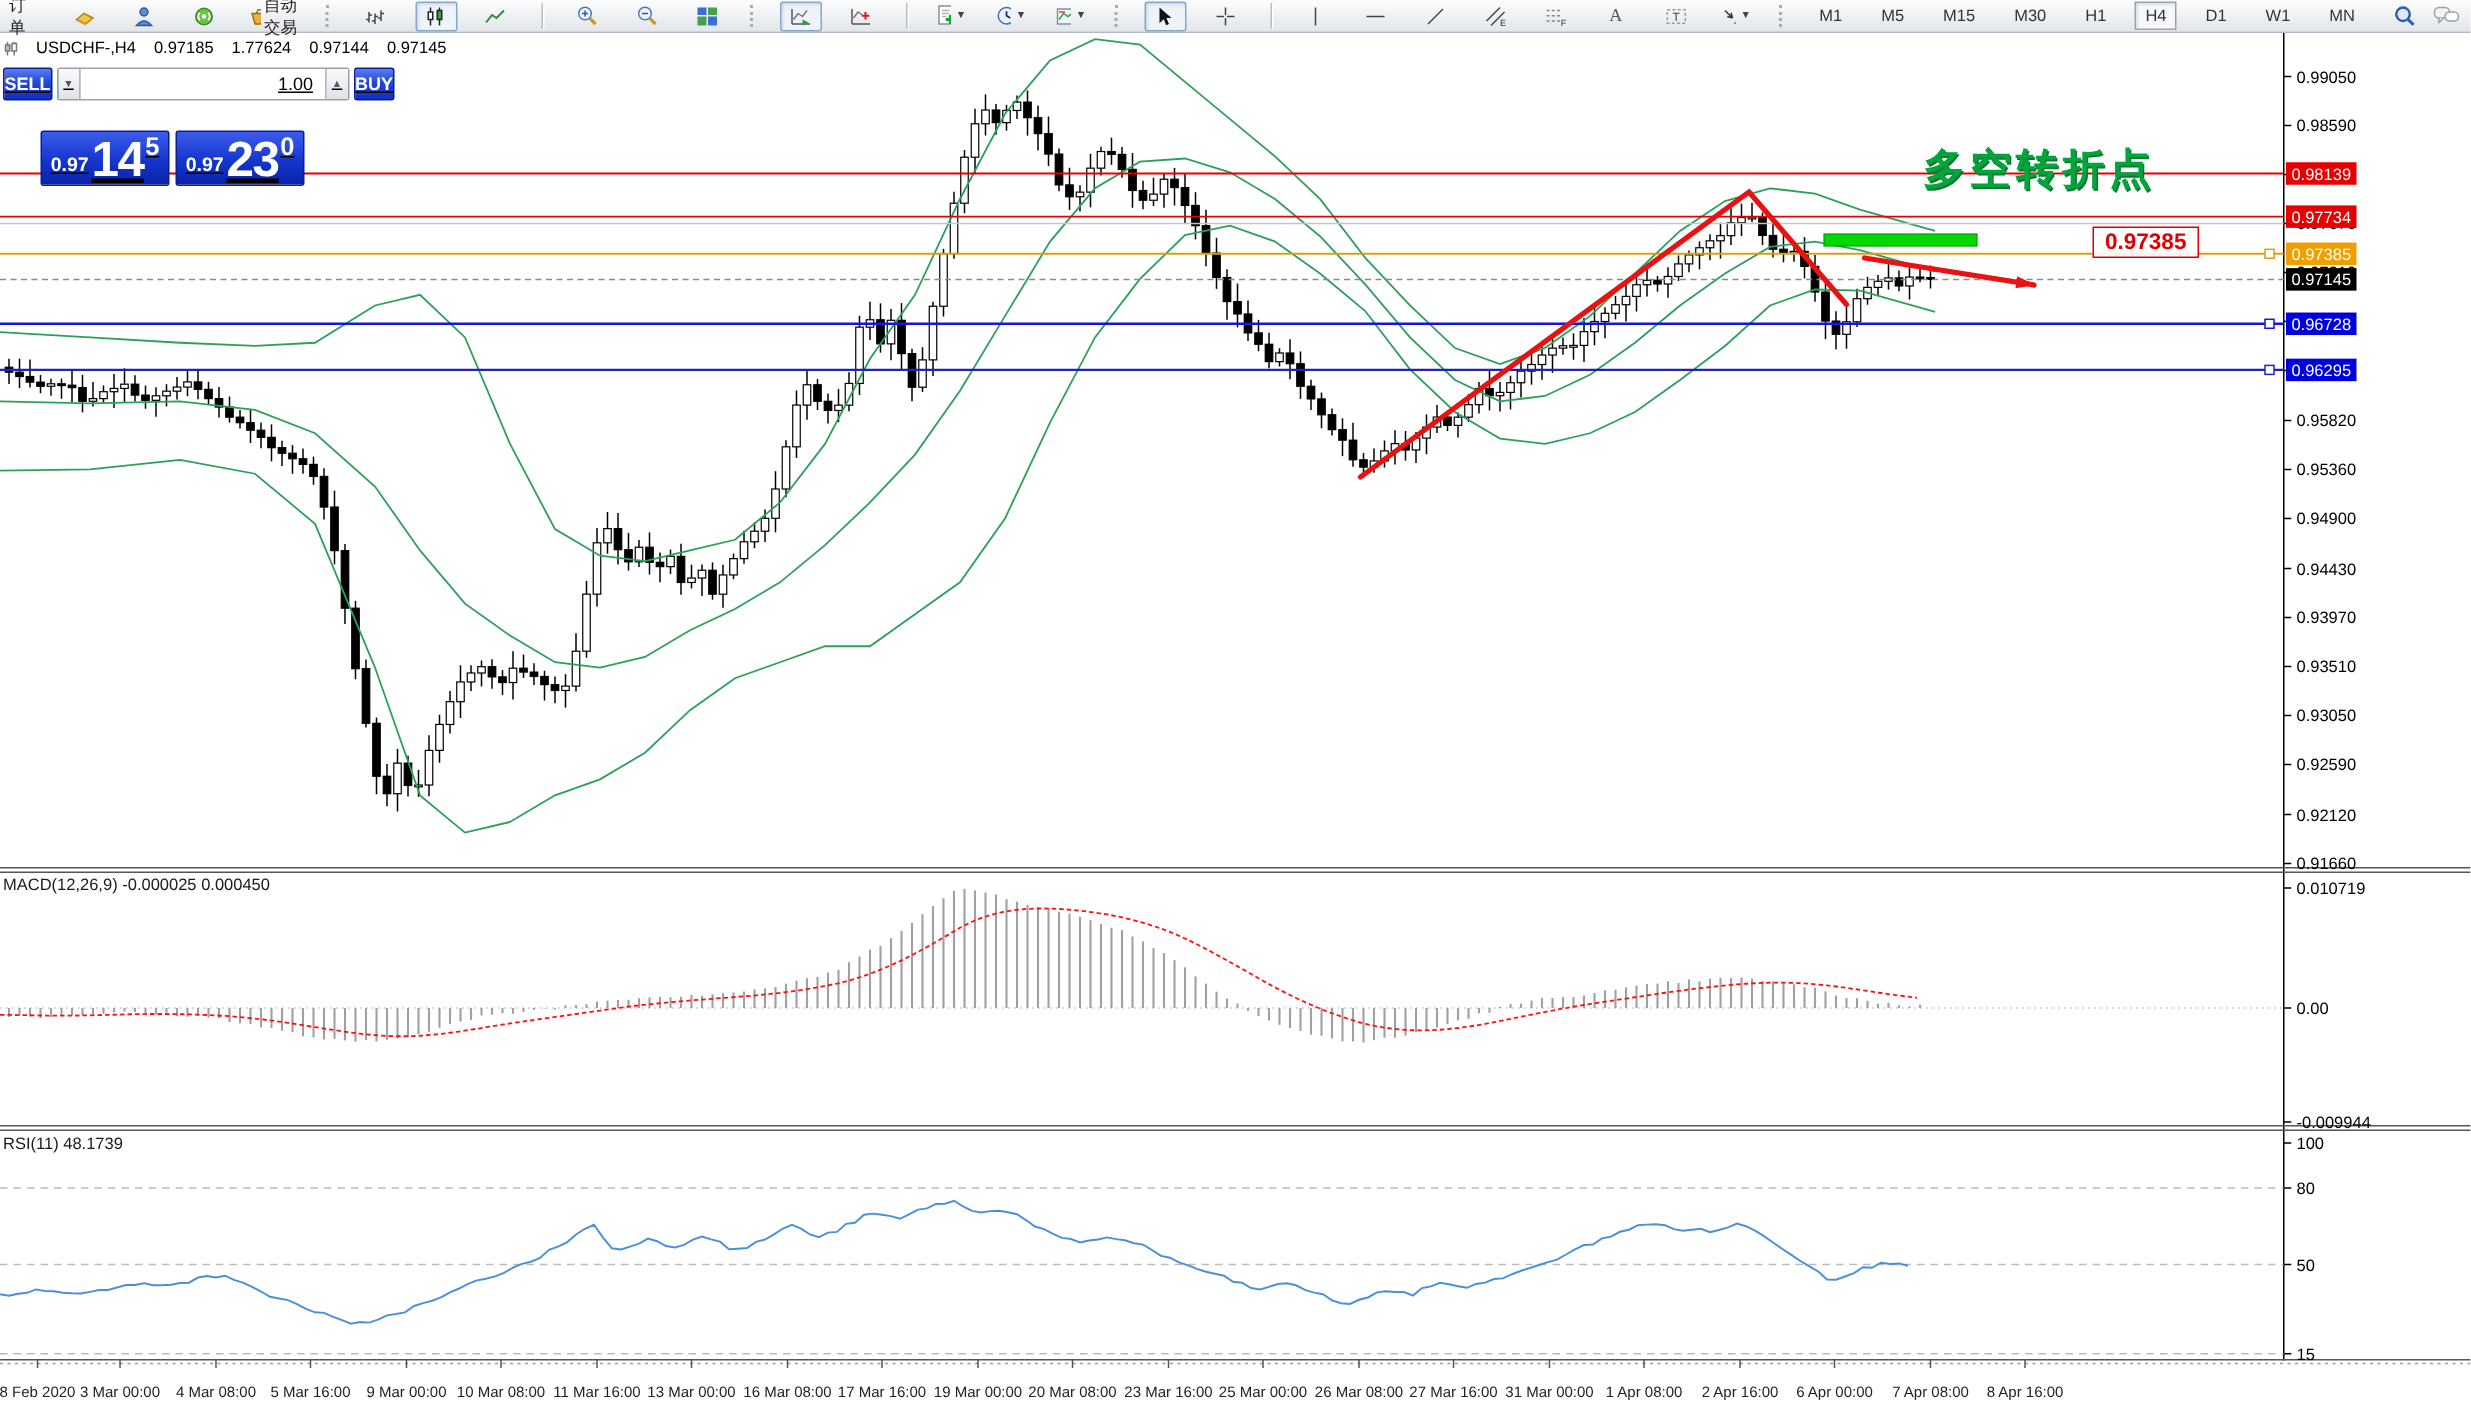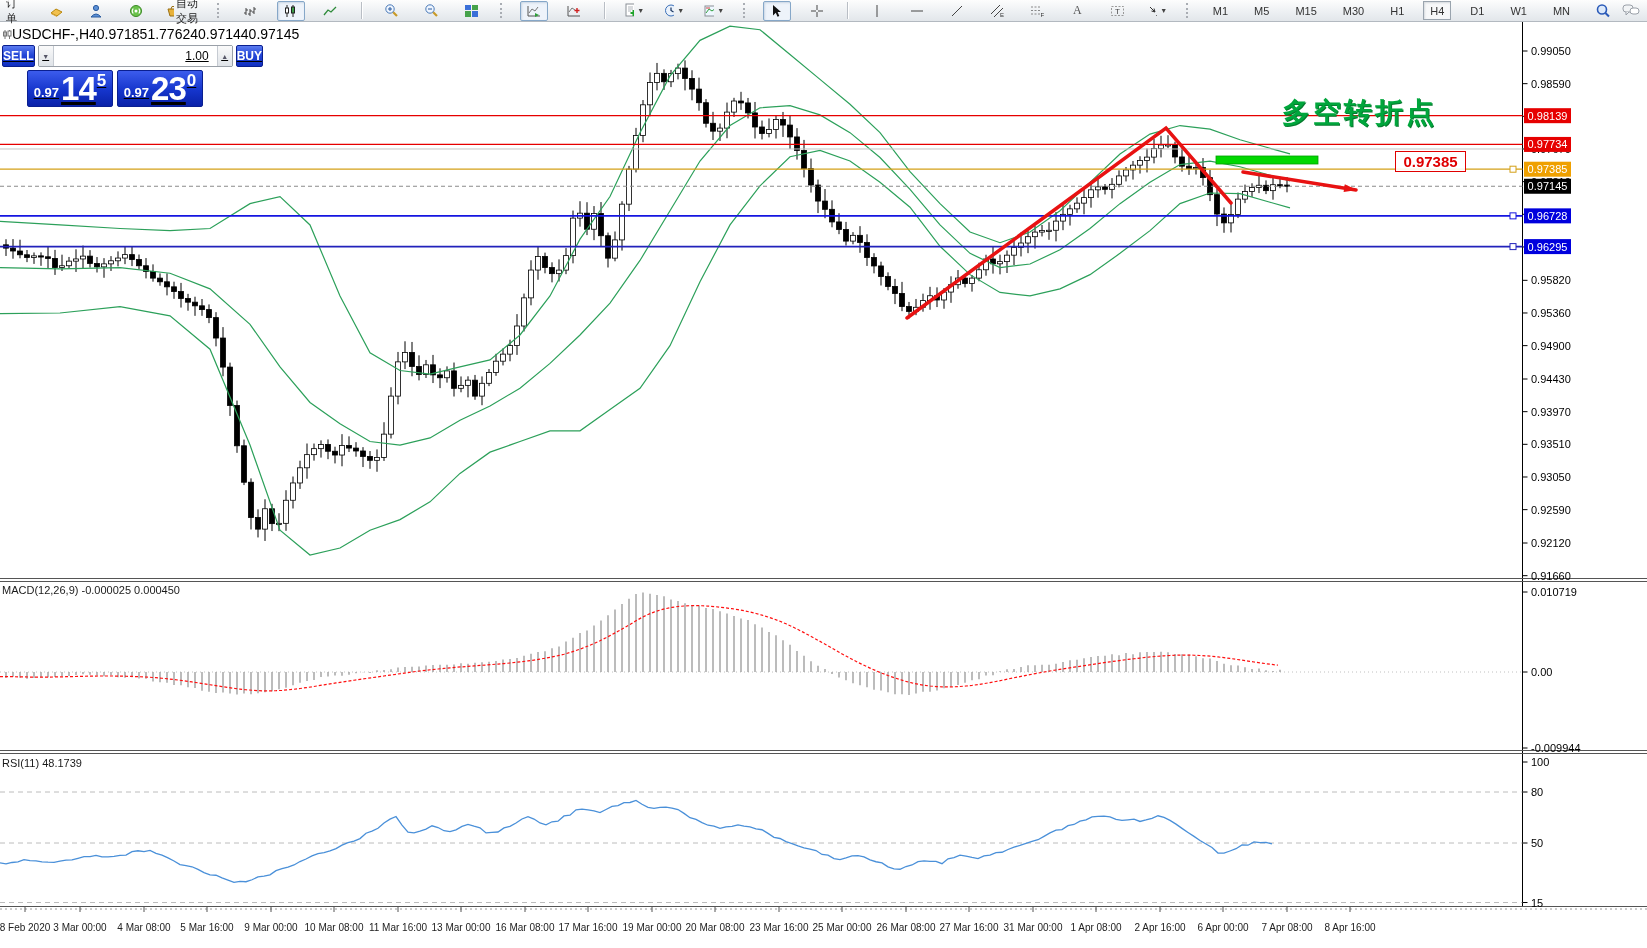--- a/index.html
+++ b/index.html
@@ -11,33 +11,33 @@
   .tbtn{height:18px;min-width:20px;display:flex;align-items:center;justify-content:center;
     border:1px solid transparent;border-radius:2px;font-size:11px;color:#222;padding:0 3px;gap:2px;}
   .tbtn.pressed{background:#eef3fa;border:1px solid #86a7c8;box-shadow:inset 1px 1px 2px #c9d6e4;}
   .grip{width:5px;height:15px;margin:0 3px;border-left:2px dotted #a9adb3;}
   .vsep{width:1px;height:17px;background:#b9bec5;box-shadow:1px 0 0 #fff;margin:0 4px;}
   .caret{font-size:7px;color:#444;margin-left:1px;}
   .tf{font-size:11px;color:#333;height:17px;display:flex;align-items:center;padding:0 6px;border:1px solid transparent;}
   .tf.pressed{background:#f7f8f9;border:1px solid #9aa4ae;box-shadow:inset 1px 1px 2px #d6dade;}
   .tright{margin-left:auto;display:flex;align-items:center;}
   
-  .sym{position:absolute;left:3px;top:26px;z-index:4;font-size:14px;color:#000;display:flex;gap:0;align-items:center;}
+  .sym{position:absolute;left:3px;top:26px;z-index:4;font-size:11px;color:#000;display:flex;gap:12px;align-items:center;}
   .trade{position:absolute;left:2px;top:45px;width:201px;z-index:4;text-decoration:underline;}
   .trow1{display:flex;height:22px;align-items:stretch;}
   .bluebtn{background:linear-gradient(#5c7cf0,#2447d8 45%,#102fc0);color:#fff;font-size:12px;font-weight:bold;
     border:1px solid #0a1f90;border-radius:2px;display:flex;align-items:center;justify-content:center;cursor:pointer;}
   .sellbtn{width:42px;margin-right:3px;}
   .buybtn{width:47px;margin-left:3px;}
   .stepper{flex:1;display:flex;border:1px solid #9aa0a8;background:#0f766e;border-radius:2px;}
   .stepbtn{width:15px;background:linear-gradient(#fafafa,#dfe3e8);border:0;border-right:1px solid #c6cbd2;
     font-size:7px;color:#556;display:flex;align-items:center;justify-content:center;cursor:pointer;}
   .stepbtn.up{border-right:0;border-left:1px solid #c6cbd2;}
   .vol{flex:1;border:0;text-align:right;font-size:12px;padding:0 8px 0 0;outline:none;color:#000;}
-  .trow2{display:flex;margin-top:3px;height:37px;padding-left:25px;}
+  .trow2{display:flex;margin-top:20px;height:37px;padding-left:25px;}
   .pricebox{flex:1;background:linear-gradient(#3c5cec,#1535cc 55%,#0a22a8);border:1px solid #0a1f90;
     border-radius:2px;color:#fff;display:flex;align-items:flex-end;justify-content:center;padding:1px 4px 2px;cursor:pointer;}
   .pricebox .sm{font-size:13px;font-weight:bold;margin:0 2px 4px 0;}
   .pricebox .big{font-size:33px;font-weight:bold;line-height:30px;letter-spacing:-1px;}
   .pricebox .sup{font-size:17px;font-weight:bold;margin:0 0 13px 1px;}
   .pricebox.sell{margin-right:4px;}
   .ind-label{position:absolute;left:2px;z-index:4;font-size:11px;color:#1a1a1a;}
   .turning{position:absolute;left:1282px;top:94px;z-index:4;font-size:28px;font-weight:bold;color:#00a63c;
     letter-spacing:3px;text-shadow:1px 1px 0 #067a2e;}
   .callout{position:absolute;left:1395px;top:151px;width:69px;height:19px;z-index:4;border:1px solid #e00000;

